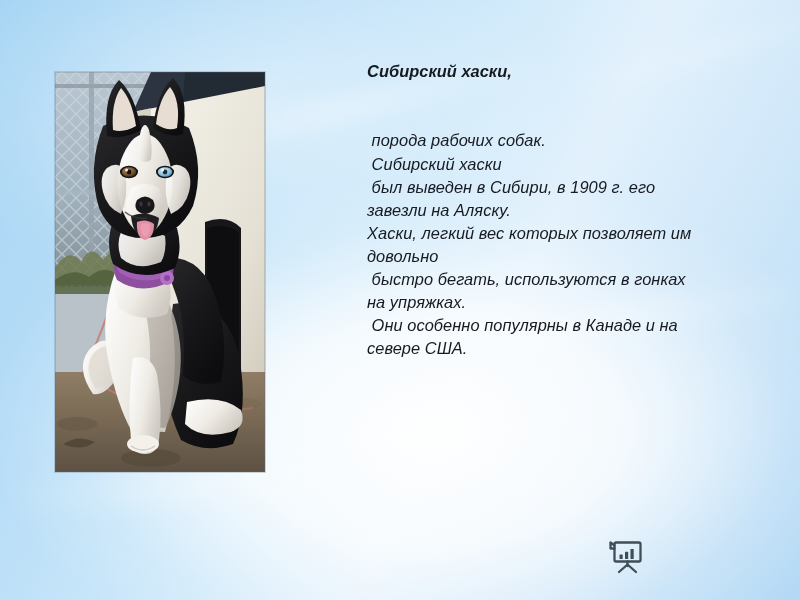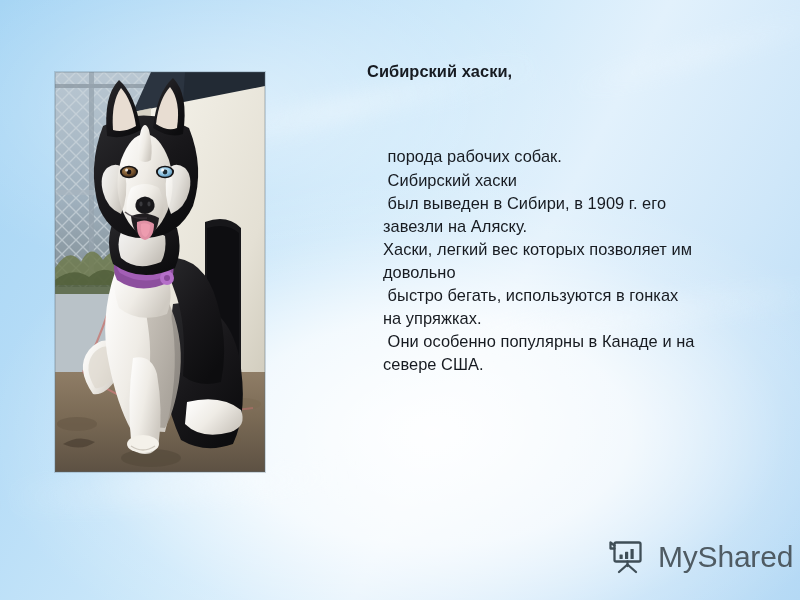--- a/index.html
+++ b/index.html
@@ -16,20 +16,21 @@
 
   #slide {
     position: relative;
     width: 800px;
     height: 600px;
     overflow: hidden;
     background:
       radial-gradient(ellipse 520px 300px at 54% 72%, rgba(255,255,255,0.96) 0%, rgba(255,255,255,0.75) 38%, rgba(255,255,255,0.15) 68%, rgba(255,255,255,0) 86%),
       radial-gradient(ellipse 420px 220px at 30% 18%, rgba(255,255,255,0.45) 0%, rgba(255,255,255,0.12) 55%, rgba(255,255,255,0) 80%),
       linear-gradient(118deg, #a4d4f4 0%, #b7ddf7 22%, #cce8fa 42%, #e2f1fc 60%, #cfe7f9 78%, #b4d9f5 100%);
+    font-style: italic;
   }
 
   
   .sky-streak {
     position: absolute;
     pointer-events: none;
     background: linear-gradient(90deg, rgba(255,255,255,0) 0%, rgba(255,255,255,0.5) 45%, rgba(255,255,255,0) 100%);
     filter: blur(9px);
   }
   .streak-a { left: 170px; top: 92px;  width: 380px; height: 26px; transform: rotate(-13deg); opacity: .55; }
@@ -59,21 +60,21 @@
     color: #171b21;
     font-size: 16.4px;
     line-height: 23.1px;
     letter-spacing: 0.05px;
     white-space: pre-wrap;
   }
   #text-block .para-title {
     font-weight: bold;
   }
   #text-block .para {
-    margin: 16px;
+    margin: 0;
     white-space: pre-wrap;
   }
   #text-block .gap {
     height: 23px;
   }
   .asterisk {
     color: #e0736e;
     font-size: 15px;
   }
 
@@ -288,16 +289,15 @@
           <path d="M12 36 L20.5 28.5 L29 36"></path>
         </g>
 
         <g fill="#3f4e57">
           <rect x="12.5" y="18.5" width="3.2" height="4.6" rx="0.6"></rect>
           <rect x="18.0" y="15.8" width="3.2" height="7.3" rx="0.6"></rect>
           <rect x="23.5" y="13.0" width="3.2" height="10.1" rx="0.6"></rect>
         </g>
       </svg>
     </span>
-    <span class="logo-text">MyShared</span>
   </div>
 
 </div>
 
 </body></html>

